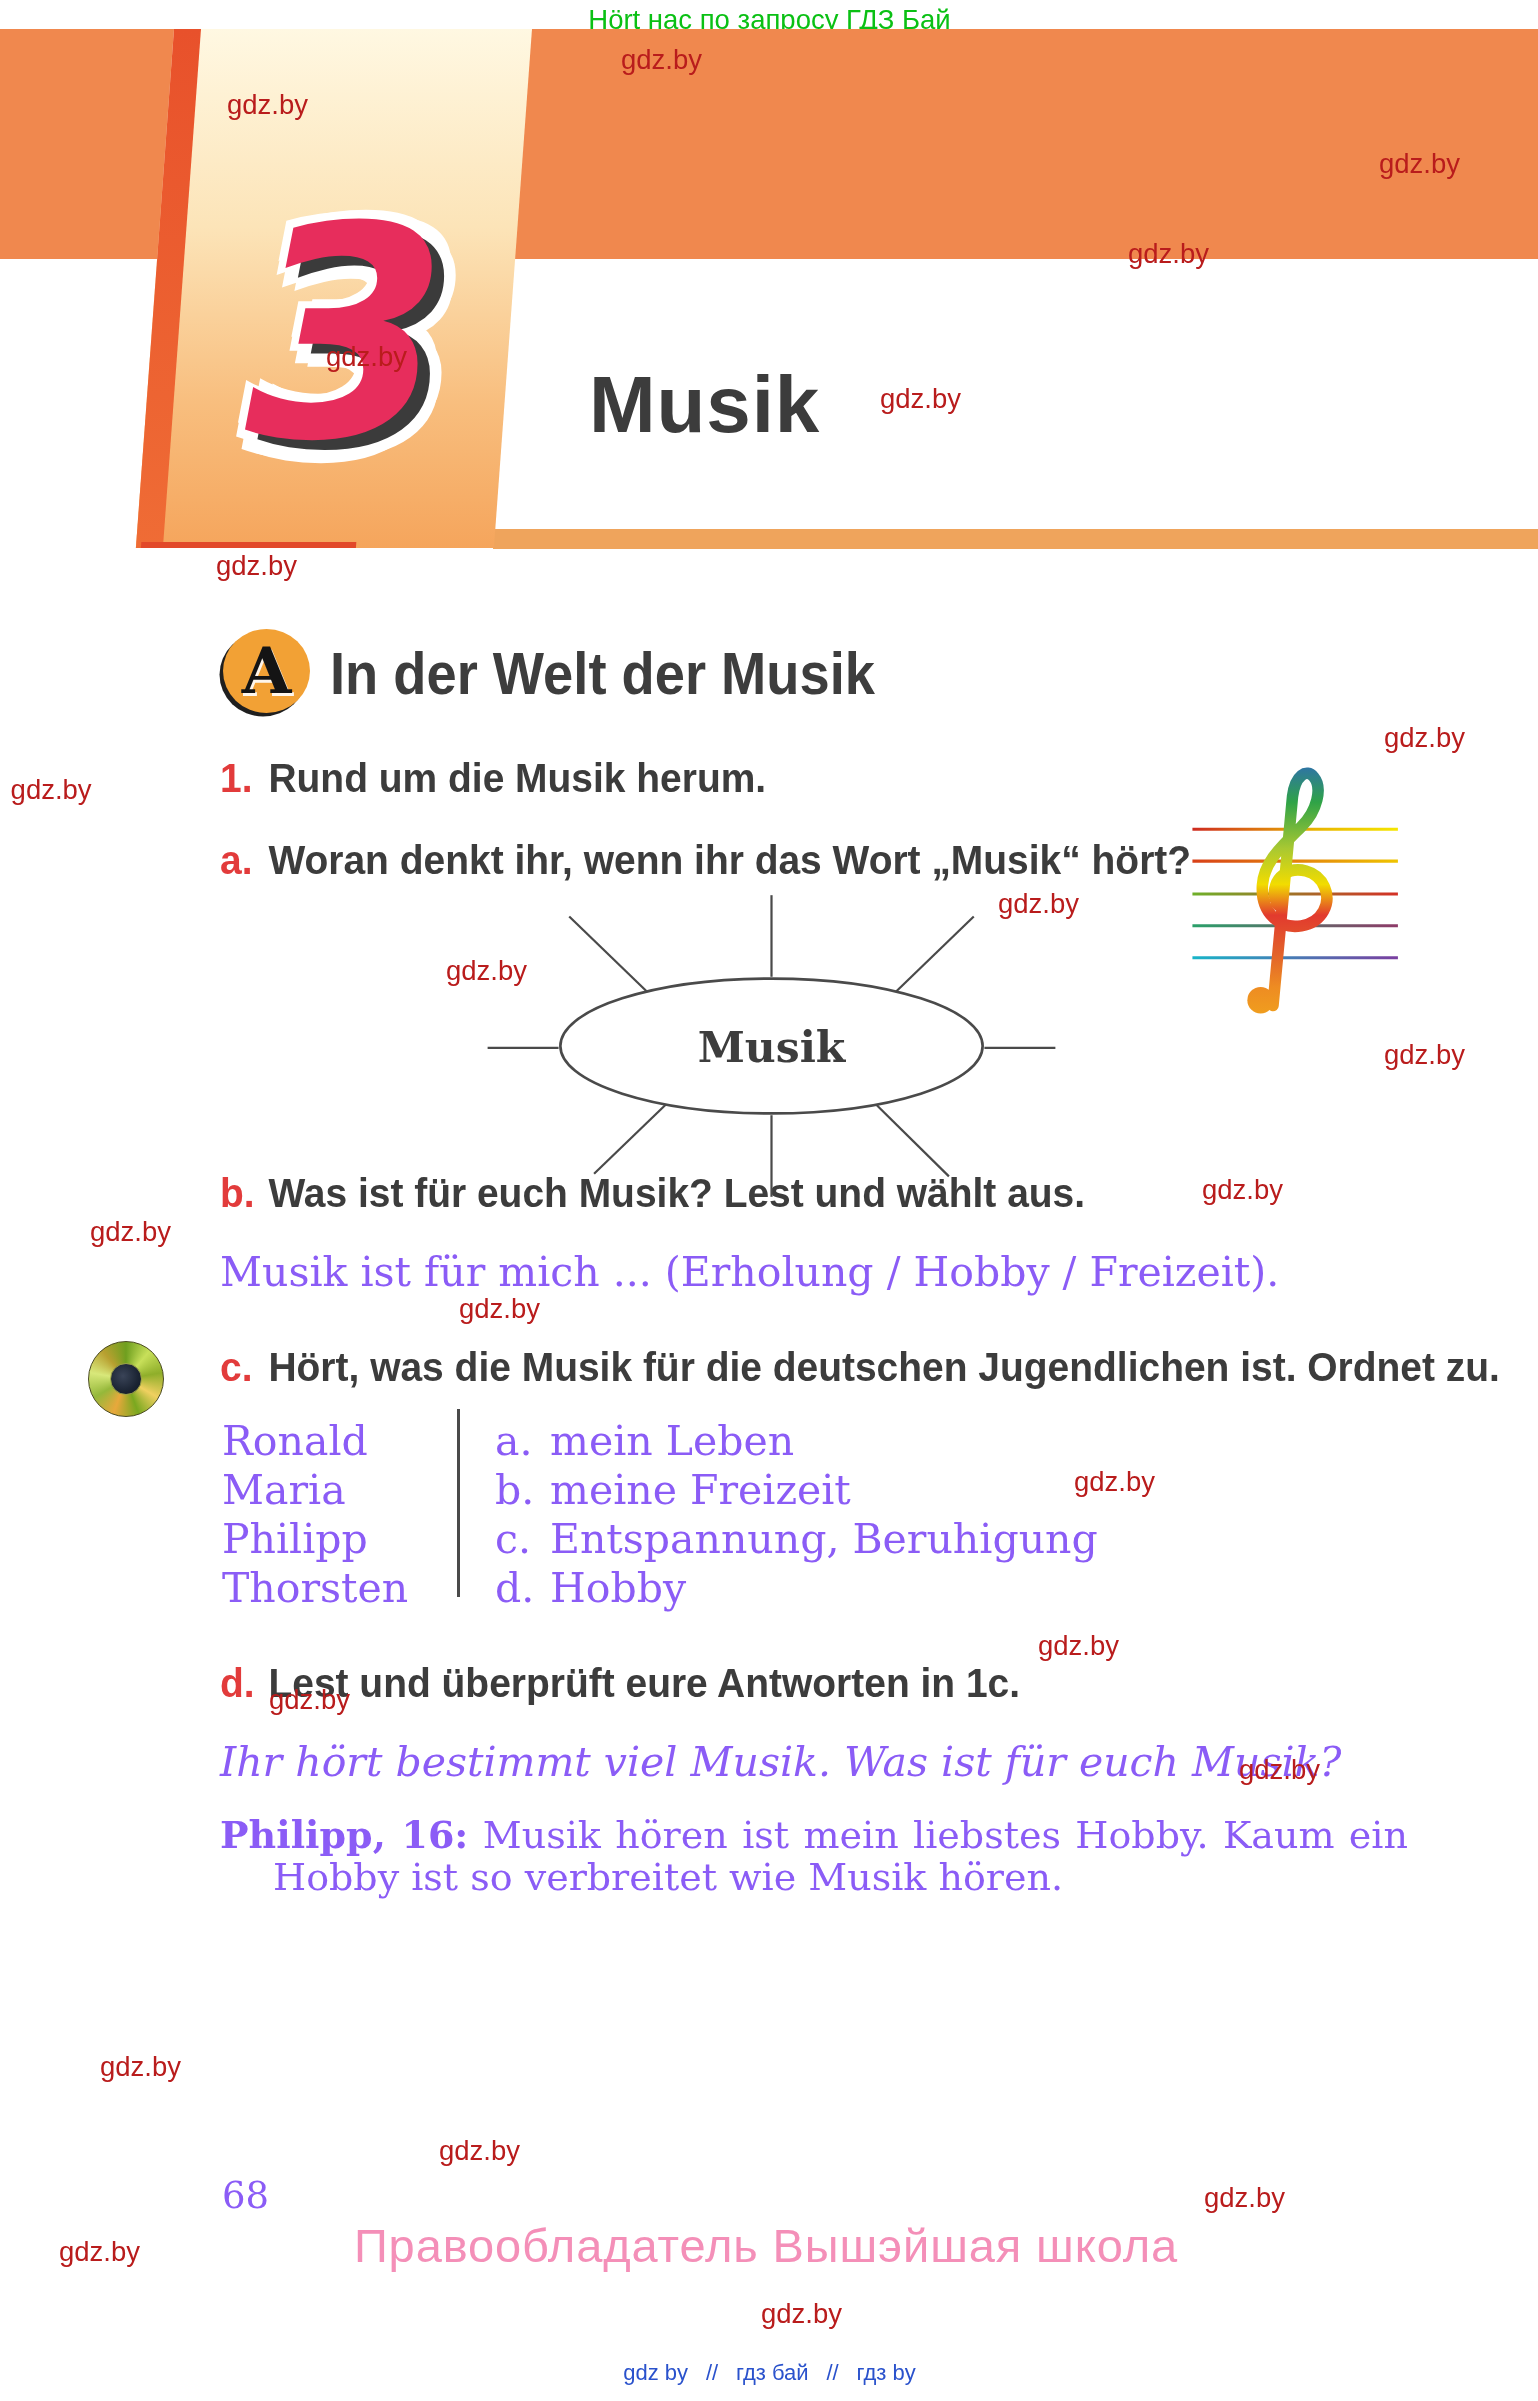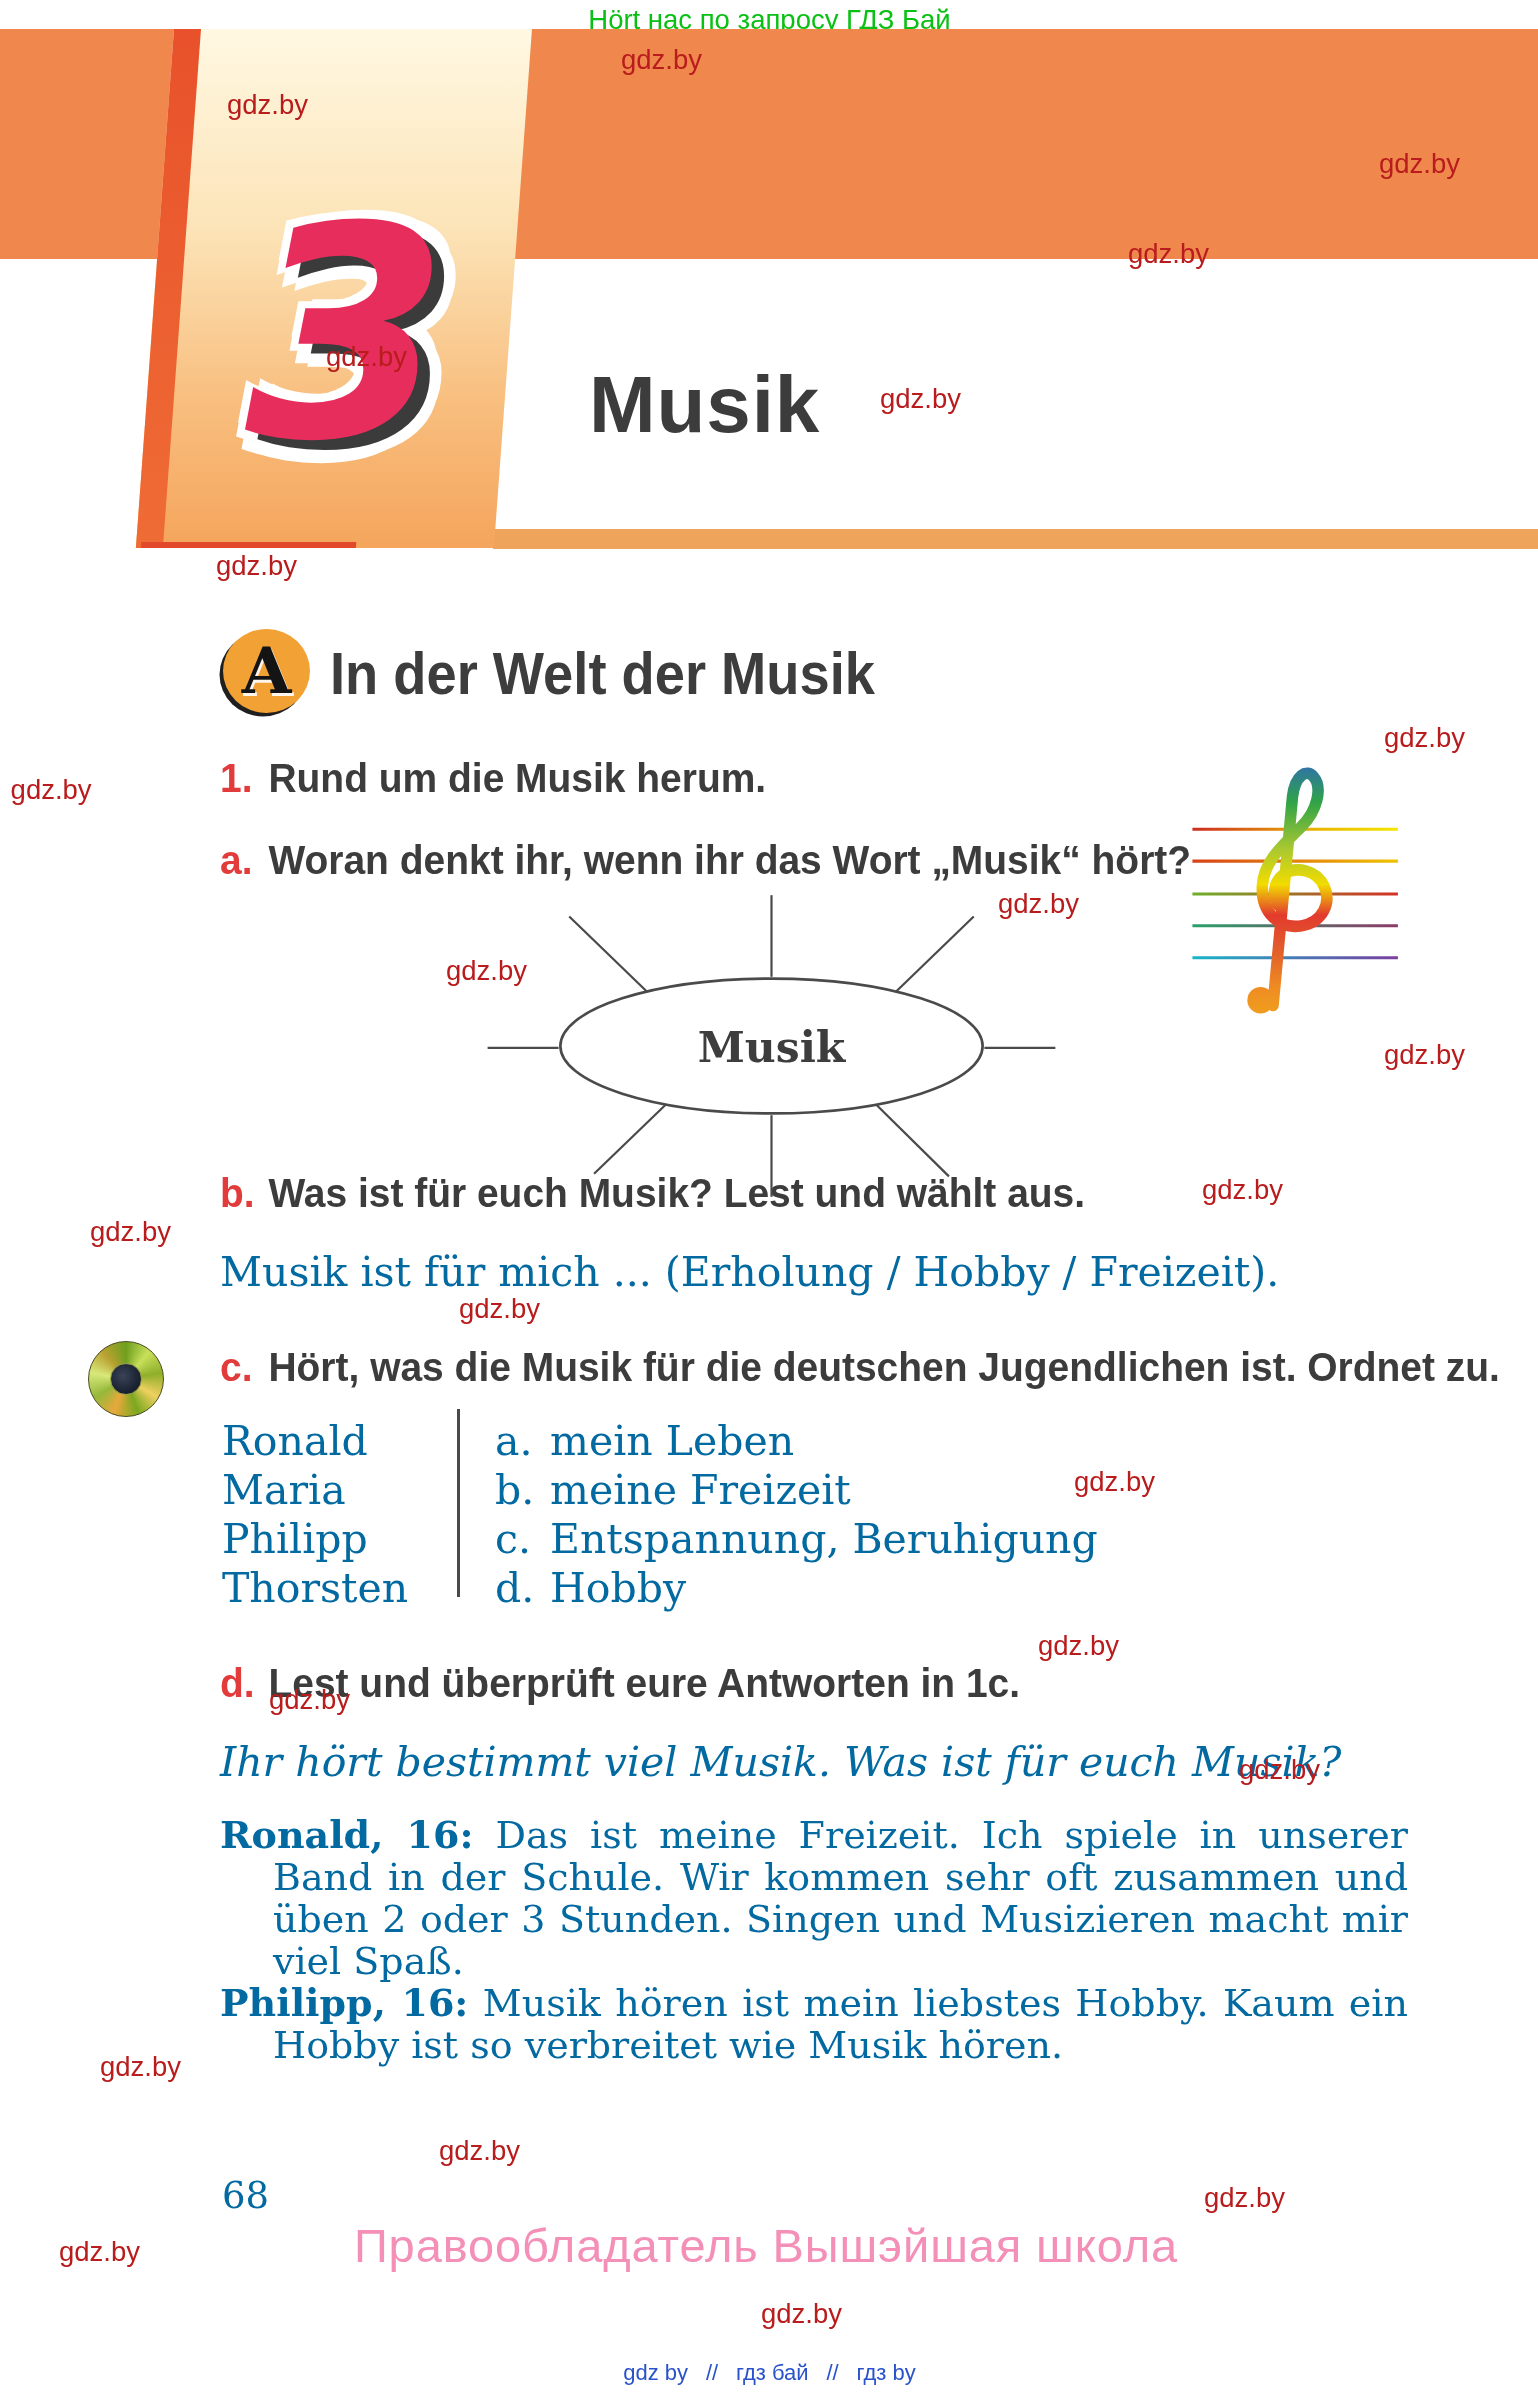--- a/index.html
+++ b/index.html
@@ -37,21 +37,21 @@
   .heading{font-size:41px;font-weight:bold;color:#3C3C3C;white-space:nowrap;
         transform:scaleX(.95);transform-origin:left top;}
   .heading .marker{display:inline-block;width:51px;color:#E23B3B;}
   #h-1{top:755px;left:220px;}
   #h-a{top:837px;left:220px;}
   #h-b{top:1170px;left:220px;}
   #h-c{top:1344px;left:220px;}
   #h-d{top:1660px;left:220px;}
 
   
-  .serif{font-family:"DejaVu Serif",serif;color:#0369a1;}
+  .serif{font-family:"DejaVu Serif",serif;color:#8b5cf6;}
   #b-example{top:1248px;left:220px;font-size:41px;white-space:nowrap;}
   #intro-italic{top:1738px;left:220px;font-size:41px;font-style:italic;white-space:nowrap;}
 
   
   #match-names{top:1417px;left:222px;font-size:41px;line-height:49px;}
   #match-divider{top:1409px;left:457px;width:2.7px;height:188px;background:#4A4A4A;}
   #match-options{top:1417px;left:495px;font-size:41px;line-height:49px;}
   #match-options .letter{display:inline-block;width:55px;}
 
   
@@ -192,21 +192,20 @@
   <div class="abs serif" id="match-options">
     <div><span class="letter">a.</span><span>mein Leben</span></div>
     <div><span class="letter">b.</span><span>meine Freizeit</span></div>
     <div><span class="letter">c.</span><span>Entspannung, Beruhigung</span></div>
     <div><span class="letter">d.</span><span>Hobby</span></div>
   </div>
 
   <div class="abs serif" id="intro-italic">Ihr hört bestimmt viel Musik. Was ist für euch Musik?</div>
 
   <div class="abs serif" id="paragraphs">
-    <p><b>Ronald, 16:</b><span> Das ist meine Freizeit. Ich spiele in unserer Band in der Schule. Wir kommen sehr oft zusammen und üben 2 oder 3 Stunden. Singen und Musizieren macht mir viel Spaß.</span></p>
     <p><b>Philipp, 16:</b><span> Musik hören ist mein liebstes Hobby. Kaum ein Hobby ist so verbreitet wie Musik hören.</span></p>
   </div>
 
   <div class="abs serif" id="page-number">68</div>
   <div class="abs" id="copyright">Правообладатель Вышэйшая школа</div>
 
   <div class="abs" id="footer-links">
     <span>gdz by</span><span>//</span><span>гдз бай</span><span>//</span><span>гдз by</span>
   </div>
 

